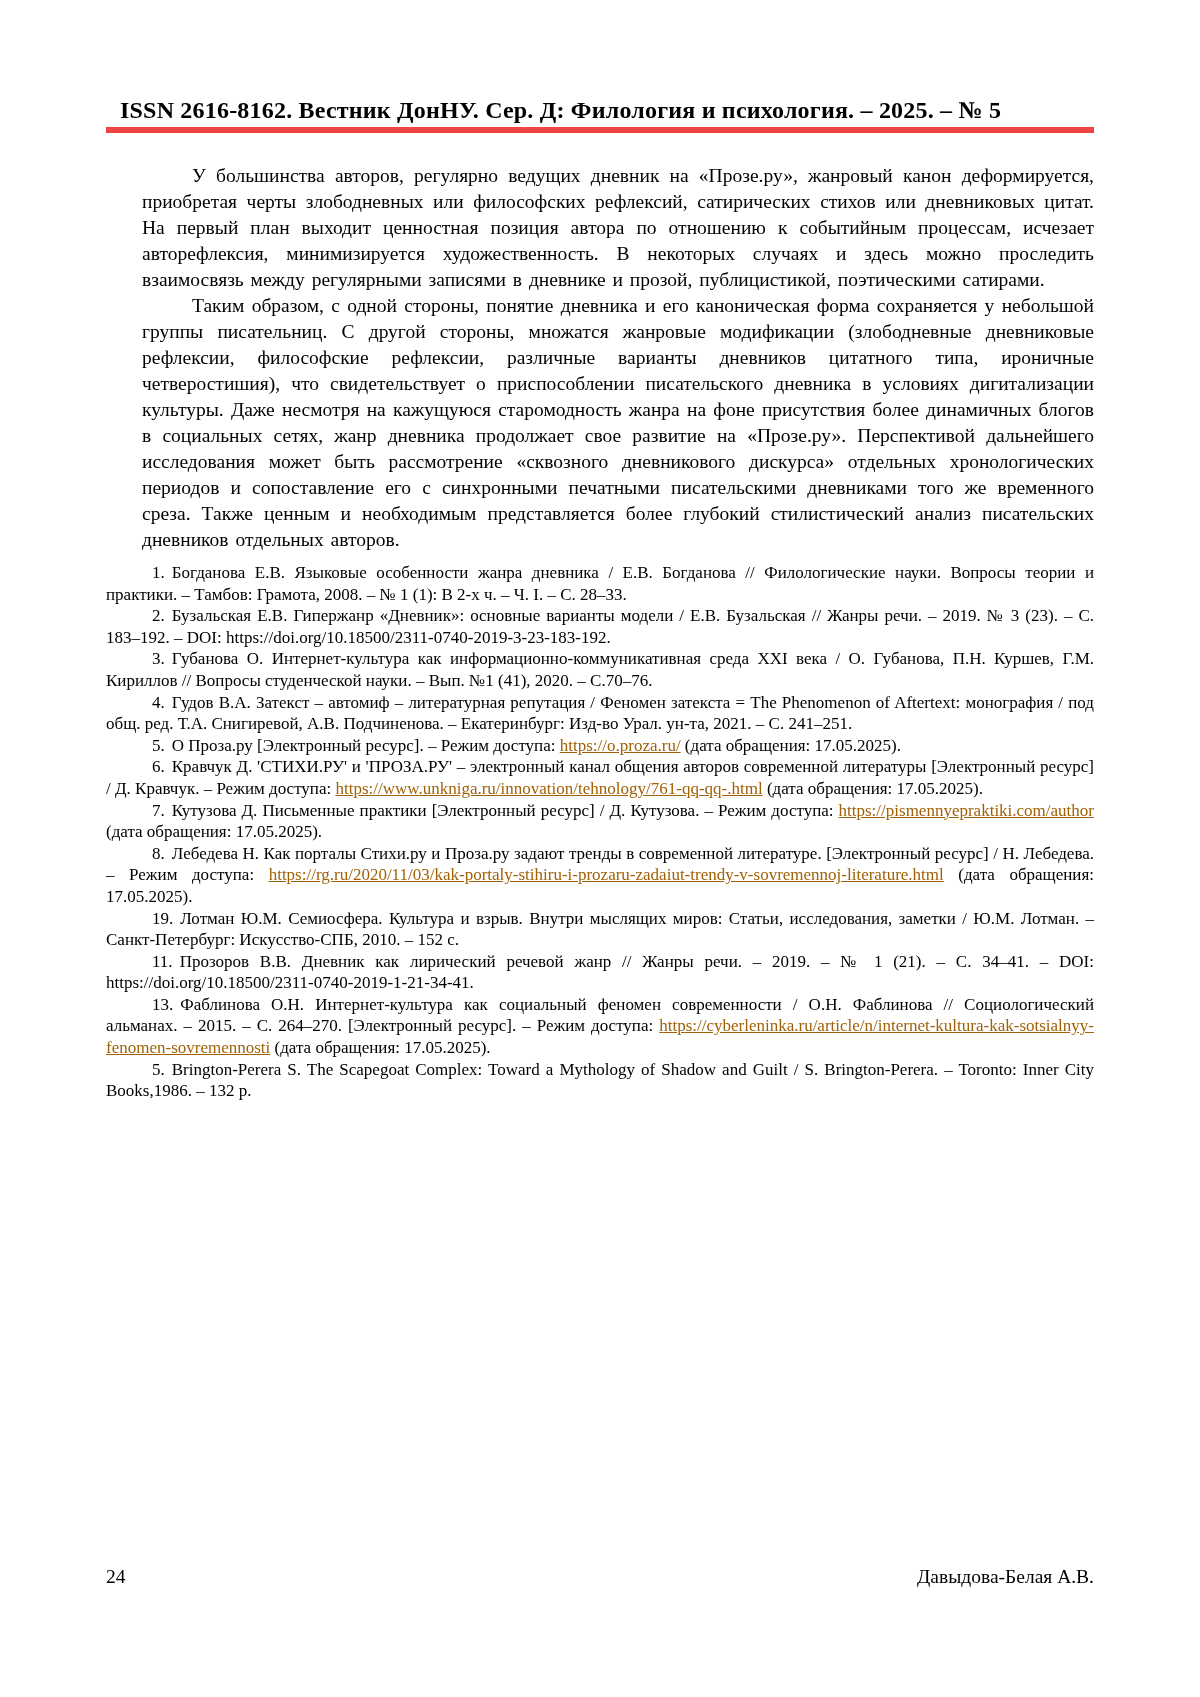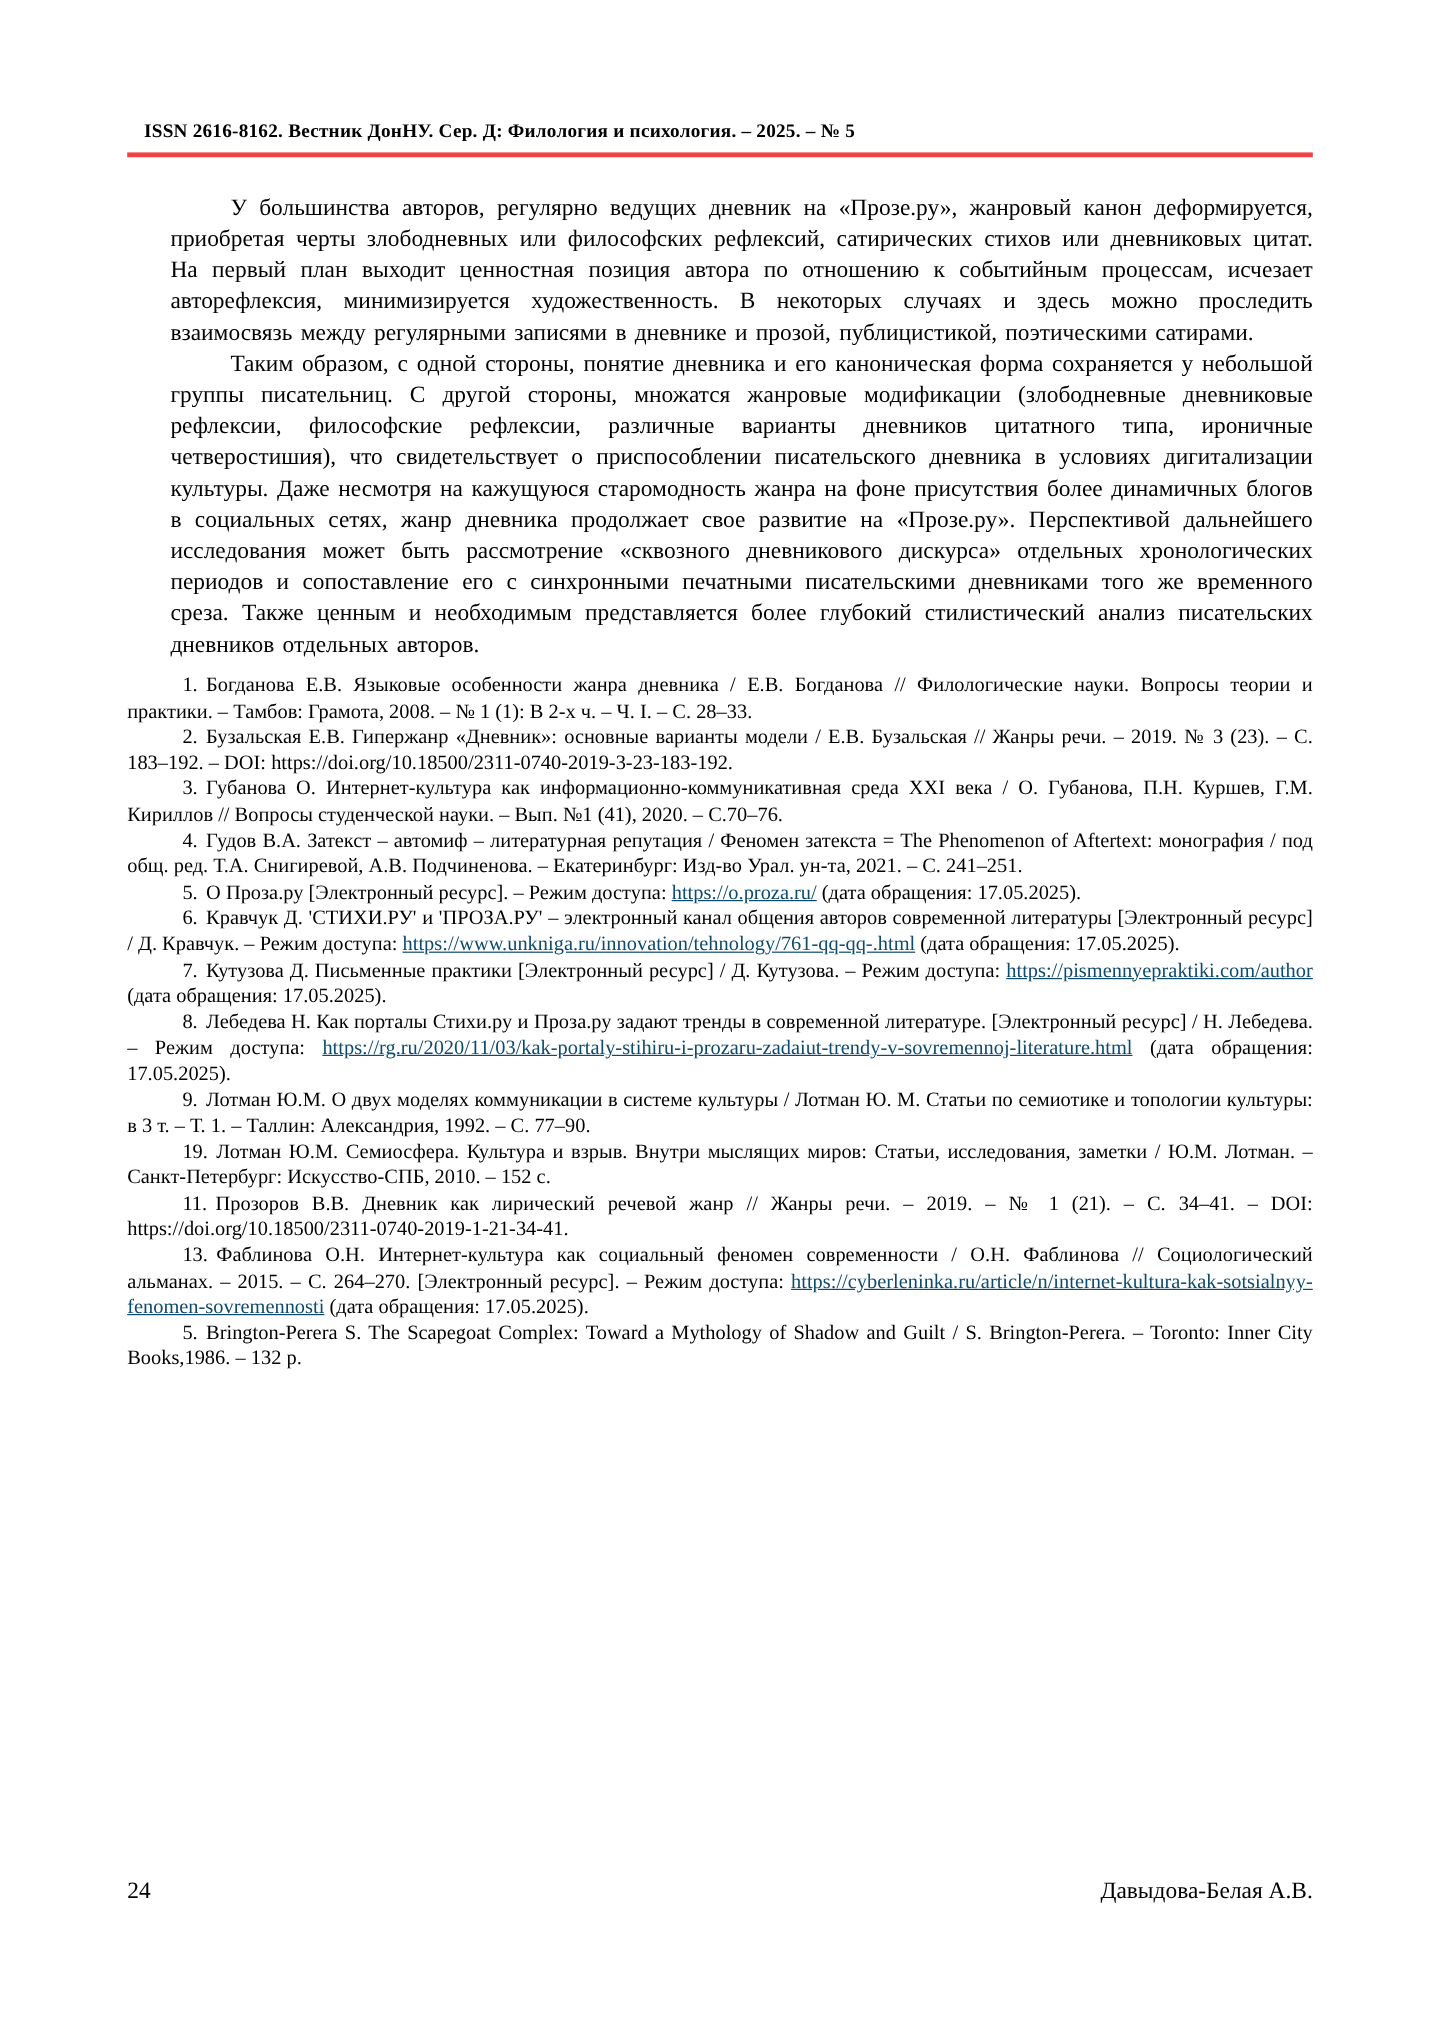--- a/index.html
+++ b/index.html
@@ -9,25 +9,25 @@
     height: 1697px;
     position: relative;
     overflow: hidden;
     font-family: "Liberation Serif", serif;
     color: #000000;
   }
   .page { position: absolute; inset: 0; padding: 98px 106px 0 106px; }
 
   .header {
     font-weight: bold;
-    font-size: 16px;
+    font-size: 24px;
     line-height: 24px;
     padding-bottom: 5px;
     padding-left: 14px;
-    border-bottom: 4px solid #ef4444;
+    border-bottom: 6px solid #ef4444;
     letter-spacing: 0.2px;
   }
 
   .body-text { margin-top: 30px; margin-left: 36px; }
   .para {
     font-size: 19.5px;
     line-height: 26px;
     text-align: justify;
     text-indent: 50px;
     word-spacing: 2px;
@@ -41,21 +41,21 @@
   }
 
   .refs { margin-top: 9px; }
   .ref-item {
     font-size: 17px;
     line-height: 21.6px;
     text-align: justify;
     text-indent: 46px;
   }
   .ref-num { margin-right: 7px; }
-  .ref-link { color: #0c4a6e; text-decoration: underline; cursor: pointer; }
+  .ref-link { color: #a16207; text-decoration: underline; cursor: pointer; }
 
   .footer {
     position: absolute;
     left: 106px;
     right: 106px;
     top: 1566px;
     display: flex;
     justify-content: space-between;
     font-size: 19.5px;
   }
@@ -77,21 +77,20 @@
 
   <div id="ref-list" class="refs">
       <p class="ref-item"><span class="ref-num">1.</span><span>Богданова Е.В. Языковые особенности жанра дневника / Е.В. Богданова // Филологические науки. Вопросы теории и практики. – Тамбов: Грамота, 2008. – № 1 (1): В 2-х ч. – Ч. I. – С. 28–33.</span></p>
       <p class="ref-item"><span class="ref-num">2.</span><span>Бузальская Е.В. Гипержанр «Дневник»: основные варианты модели / Е.В. Бузальская // Жанры речи. – 2019. № 3 (23). – С. 183–192. – DOI: https://doi.org/10.18500/2311-0740-2019-3-23-183-192.</span></p>
       <p class="ref-item"><span class="ref-num">3.</span><span>Губанова О. Интернет-культура как информационно-коммуникативная среда XXI века / О. Губанова, П.Н. Куршев, Г.М. Кириллов // Вопросы студенческой науки. – Вып. №1 (41), 2020. – С.70–76.</span></p>
       <p class="ref-item"><span class="ref-num">4.</span><span>Гудов В.А. Затекст – автомиф – литературная репутация / Феномен затекста = The Phenomenon of Aftertext: монография / под общ. ред. Т.А. Снигиревой, А.В. Подчиненова. – Екатеринбург: Изд-во Урал. ун-та, 2021. – С. 241–251.</span></p>
       <p class="ref-item"><span class="ref-num">5.</span><span>О Проза.ру [Электронный ресурс]. – Режим доступа: </span><a class="ref-link" href="#">https://o.proza.ru/</a><span> (дата обращения: 17.05.2025).</span></p>
       <p class="ref-item"><span class="ref-num">6.</span><span>Кравчук Д. 'СТИХИ.РУ' и 'ПРОЗА.РУ' – электронный канал общения авторов современной литературы [Электронный ресурс] / Д. Кравчук. – Режим доступа: </span><a class="ref-link" href="#">https://www.unkniga.ru/innovation/tehnology/761-qq-qq-.html</a><span> (дата обращения: 17.05.2025).</span></p>
       <p class="ref-item"><span class="ref-num">7.</span><span>Кутузова Д. Письменные практики [Электронный ресурс] / Д. Кутузова. – Режим доступа: </span><a class="ref-link" href="#">https://pismennyepraktiki.com/author</a><span> (дата обращения: 17.05.2025).</span></p>
       <p class="ref-item"><span class="ref-num">8.</span><span>Лебедева Н. Как порталы Стихи.ру и Проза.ру задают тренды в современной литературе. [Электронный ресурс] / Н. Лебедева. – Режим доступа: </span><a class="ref-link" href="#">https://rg.ru/2020/11/03/kak-portaly-stihiru-i-prozaru-zadaiut-trendy-v-sovremennoj-literature.html</a><span> (дата обращения: 17.05.2025).</span></p>
-      <p class="ref-item"><span class="ref-num">9.</span><span>Лотман Ю.М. О двух моделях коммуникации в системе культуры / Лотман Ю. М. Статьи по семиотике и топологии культуры: в 3 т. – Т. 1. – Таллин: Александрия, 1992. – С. 77–90.</span></p>
       <p class="ref-item"><span class="ref-num">19.</span><span>Лотман Ю.М. Семиосфера. Культура и взрыв. Внутри мыслящих миров: Статьи, исследования, заметки / Ю.М. Лотман. – Санкт-Петербург: Искусство-СПБ, 2010. – 152 с.</span></p>
       <p class="ref-item"><span class="ref-num">11.</span><span>Прозоров В.В. Дневник как лирический речевой жанр // Жанры речи. – 2019. – № 1 (21). – С. 34–41. – DOI: https://doi.org/10.18500/2311-0740-2019-1-21-34-41.</span></p>
       <p class="ref-item"><span class="ref-num">13.</span><span>Фаблинова О.Н. Интернет-культура как социальный феномен современности / О.Н. Фаблинова // Социологический альманах. – 2015. – С. 264–270. [Электронный ресурс]. – Режим доступа: </span><a class="ref-link" href="#">https://cyberleninka.ru/article/n/internet-kultura-kak-sotsialnyy-fenomen-sovremennosti</a><span> (дата обращения: 17.05.2025).</span></p>
       <p class="ref-item"><span class="ref-num">5.</span><span>Brington-Perera S. The Scapegoat Complex: Toward a Mythology of Shadow and Guilt / S. Brington-Perera. – Toronto: Inner City Books,1986. – 132 p.</span></p>
     </div>
 
   <div class="footer">
     <span>24</span>
     <span>Давыдова-Белая А.В.</span>
   </div>

